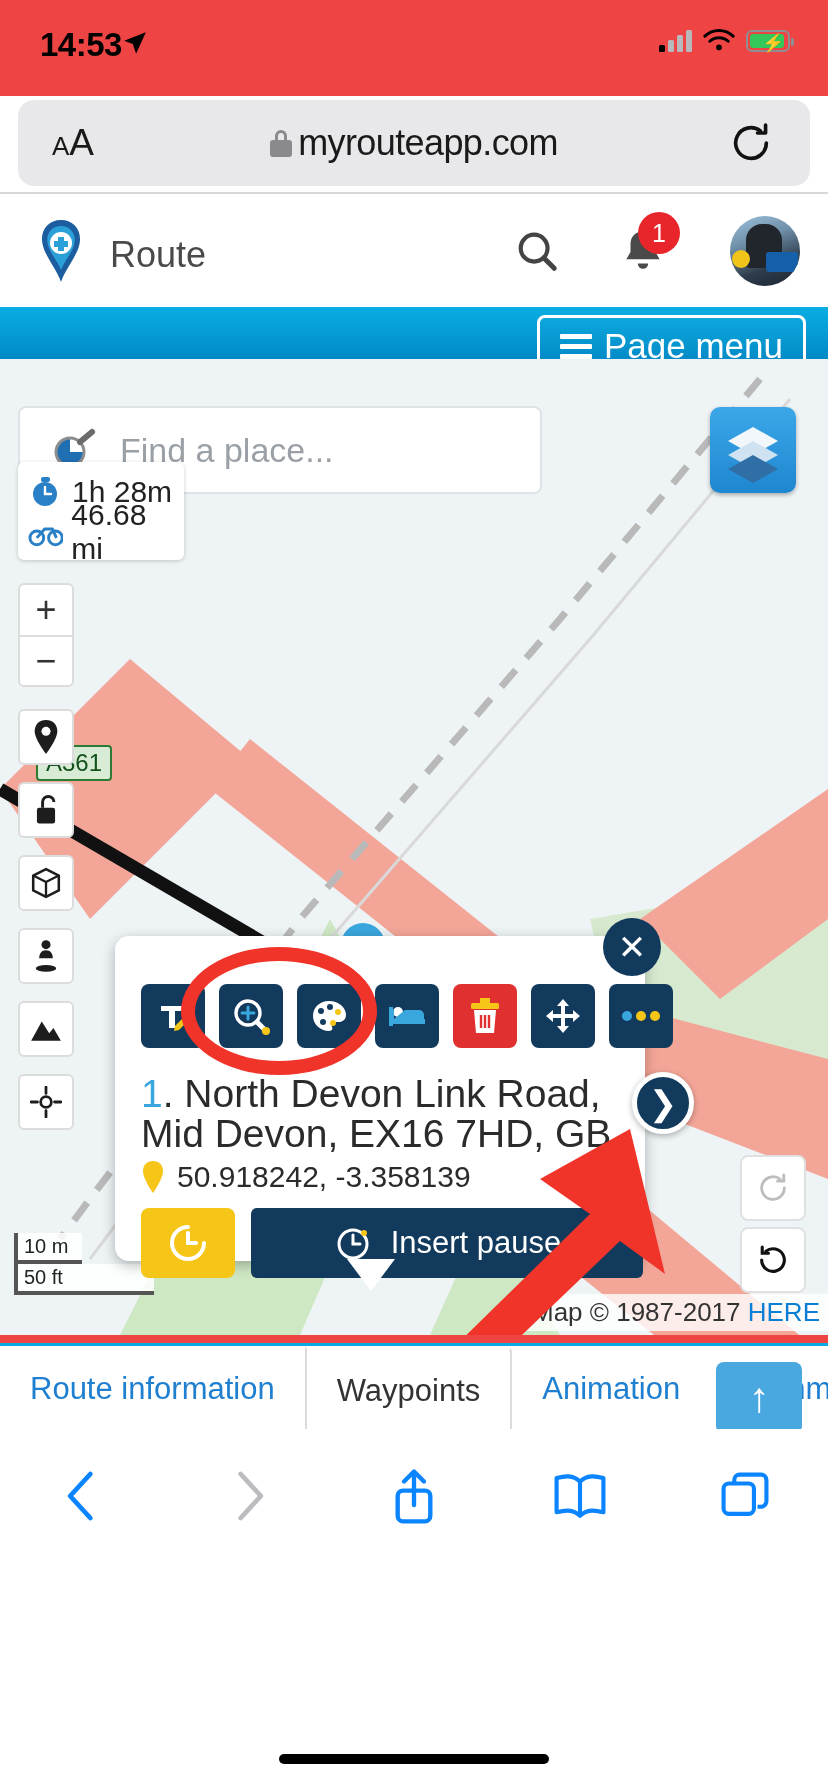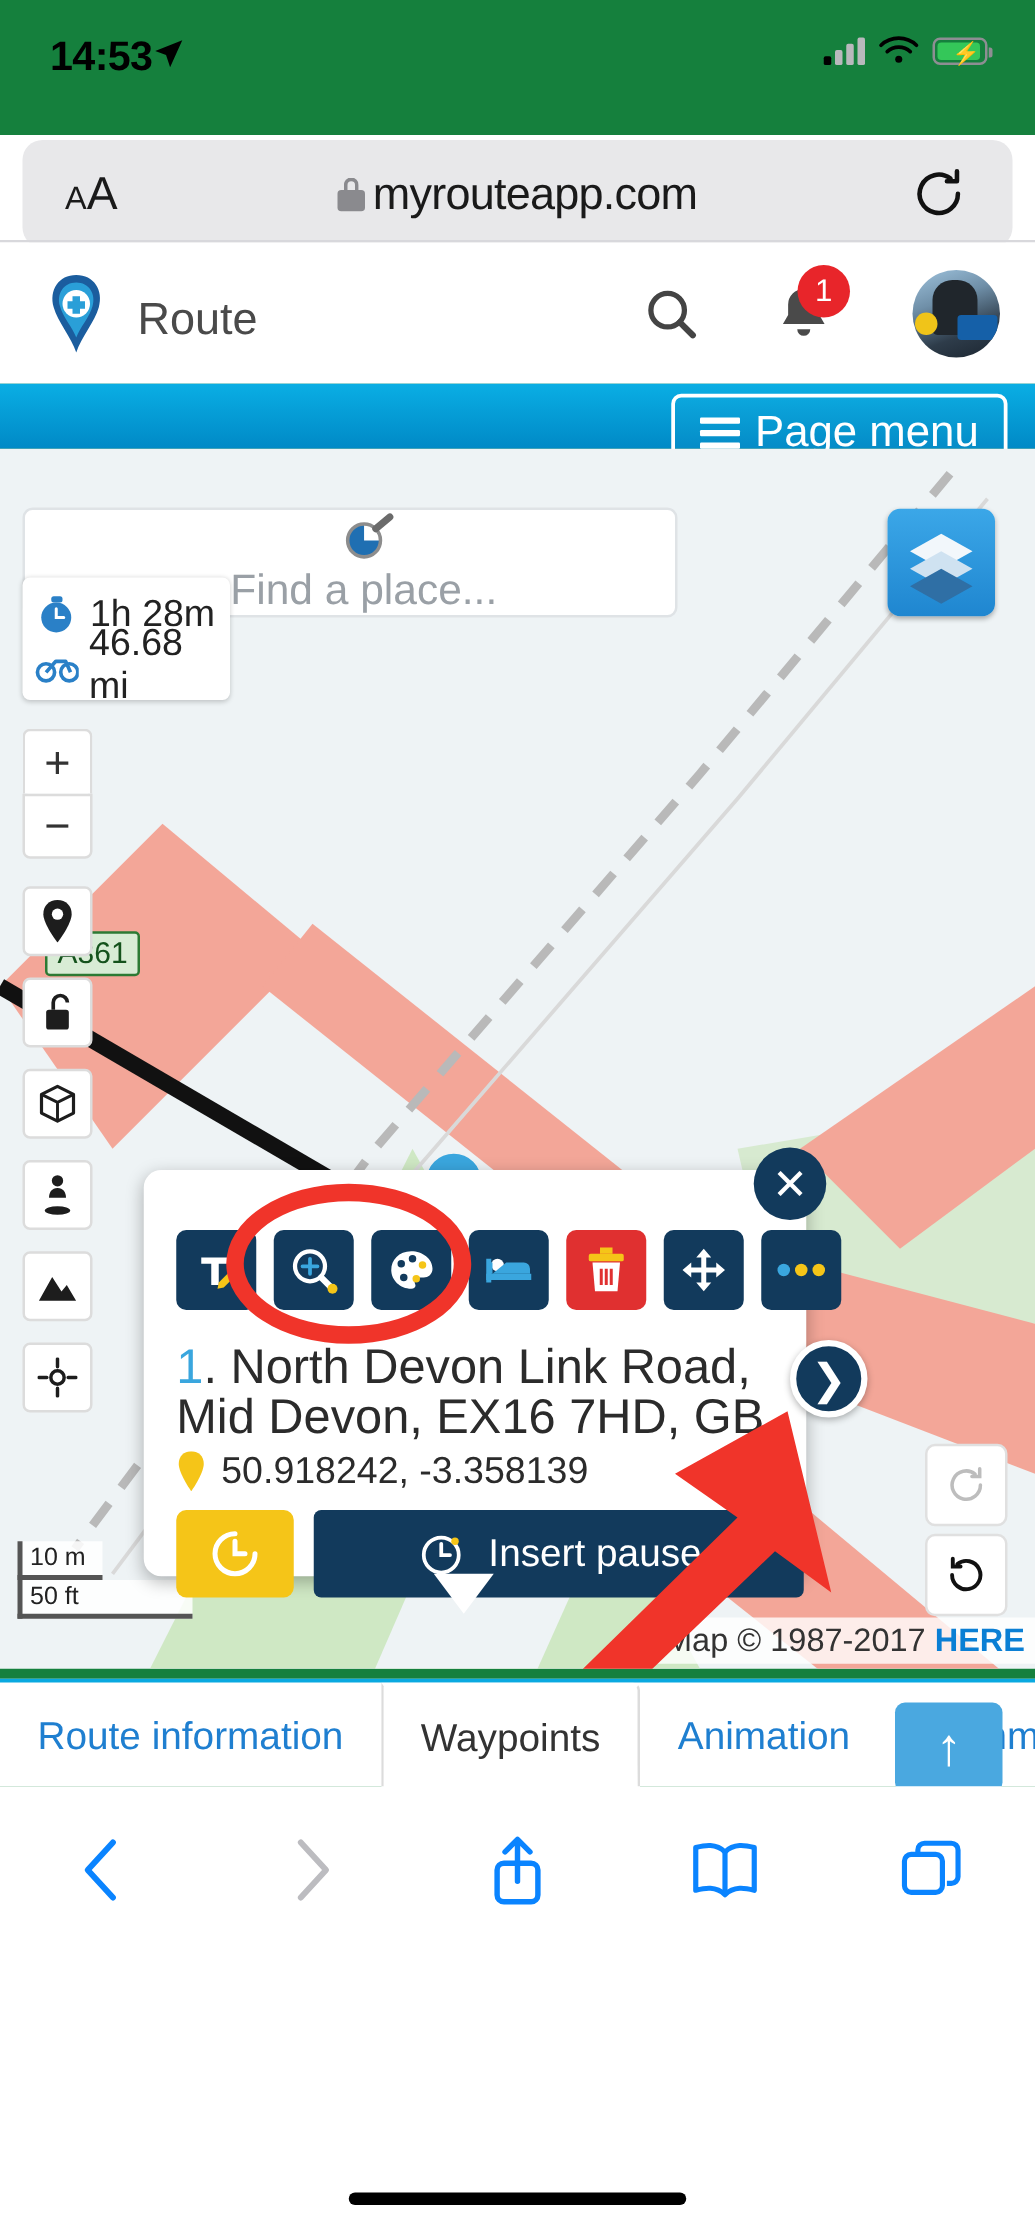--- a/index.html
+++ b/index.html
@@ -2,21 +2,21 @@
 <html><head>
 <meta charset="utf-8">
 <style>
   * { box-sizing: border-box; margin: 0; padding: 0; }
   html, body {
     width: 828px; height: 1792px;
     font-family: "Liberation Sans", sans-serif;
     background: #ffffff;
     overflow: hidden;
   }
-  #screen { position: relative; width: 828px; height: 1686px; background: #15803d; }
+  #screen { position: relative; width: 828px; height: 1686px; background: #ef4444; }
 
   
   .statusbar { position: absolute; top: 0; left: 0; width: 828px; height: 88px; }
   .sb-time {
     position: absolute; left: 40px; top: 26px;
     font-size: 33px; font-weight: 600; color: #000; letter-spacing: -0.5px;
   }
   .sb-loc { position: absolute; left: 122px; top: 30px; width: 26px; height: 26px; }
   .sb-right { position: absolute; right: 38px; top: 28px; display: flex; align-items: center; gap: 10px; }
   .sig { display: flex; align-items: flex-end; gap: 3px; height: 22px; }
@@ -24,21 +24,21 @@
   .sig i:nth-child(1) { height: 7px;  background: #000; }
   .sig i:nth-child(2) { height: 12px; }
   .sig i:nth-child(3) { height: 17px; }
   .sig i:nth-child(4) { height: 22px; }
   .batt { position: relative; width: 44px; height: 22px; border: 2px solid #8e8e93; border-radius: 6px; }
   .batt::after { content:""; position:absolute; right:-6px; top:6px; width:3px; height:8px; background:#8e8e93; border-radius:0 2px 2px 0; }
   .batt .fill { position: absolute; left:2px; top:2px; bottom:2px; width: 34px; background:#34c759; border-radius:3px; }
   .batt .bolt { position:absolute; left:14px; top:1px; font-size:18px; color:#fff; line-height:20px; }
 
   
-  .urlbar-wrap { position: absolute; top: 108px; left: 0; width: 828px; height: 96px; background: #fff; }
+  .urlbar-wrap { position: absolute; top: 96px; left: 0; width: 828px; height: 96px; background: #fff; }
   .urlbar {
     position: absolute; left: 18px; top: 4px; width: 792px; height: 86px;
     background: #e8e8ea; border-radius: 16px; display: flex; align-items: center;
   }
   .aa { position: absolute; left: 34px; top: 50%; transform: translateY(-50%); color: #1a1a1a; }
   .aa .a1 { font-size: 26px; }
   .aa .a2 { font-size: 37px; }
   .url-center { position: absolute; left: 0; right: 0; text-align: center; display: flex; align-items: center; justify-content: center; gap: 6px; }
   .lock { width: 22px; height: 27px; position: relative; display: inline-block; }
   .lock .body { position: absolute; bottom: 0; left: 0; width: 22px; height: 17px; background: #8a8a8e; border-radius: 3px; }
@@ -77,21 +77,21 @@
   .burger { display: inline-block; width: 32px; }
   .burger span { display: block; height: 5px; background: #fff; margin: 5px 0; border-radius: 1px; }
 
   
   .map { position: absolute; top: 359px; left: 0; width: 828px; height: 976px; background: #eef3f5; overflow: hidden; }
 
   
   .findbox {
     position: absolute; left: 18px; top: 47px; width: 524px; height: 88px;
     background: #fff; border: 2px solid #dfe3e6; border-radius: 8px;
-    display: flex; align-items: center; flex-direction: column;
+    display: flex; align-items: center;
   }
   .findbox .mag { margin-left: 30px; width: 48px; height: 48px; }
   .findbox .ph { margin-left: 22px; font-size: 34px; color: #9aa0a6; }
   .layersbtn {
     position: absolute; right: 32px; top: 48px; width: 86px; height: 86px;
     background: linear-gradient(#3ba7e8,#1f86d0); border-radius: 10px;
     box-shadow: 0 2px 4px rgba(0,0,0,.3);
   }
 
   .routeinfo {
@@ -119,21 +119,21 @@
 
   
   .scalebar { position: absolute; left: 14px; bottom: 40px; width: 140px; font-size: 20px; color: #222; }
   .scalebar .row { background: rgba(255,255,255,.85); border-left: 4px solid #555; border-bottom: 4px solid #555; padding: 2px 6px; }
   .scalebar .row.a { width: 68px; }
   .scalebar .row.b { width: 140px; }
   .attrib {
     position: absolute; right: 0; bottom: 4px; background: rgba(255,255,255,.8);
     font-size: 26px; color: #333; padding: 3px 8px;
   }
-  .attrib b { color: #0a7fd4; font-weight: bold; }
+  .attrib b { color: #0a7fd4; font-weight: normal; }
 
   .maprotbtn {
     position: absolute; right: 22px; width: 66px; height: 66px; background: #fff;
     border: 2px solid #e0e0e0; border-radius: 8px;
     display: flex; align-items: center; justify-content: center; font-size: 38px; color: #111;
   }
 
   
   .wp-marker { position: absolute; left: 335px; top: 560px; width: 56px; height: 70px; }
 

